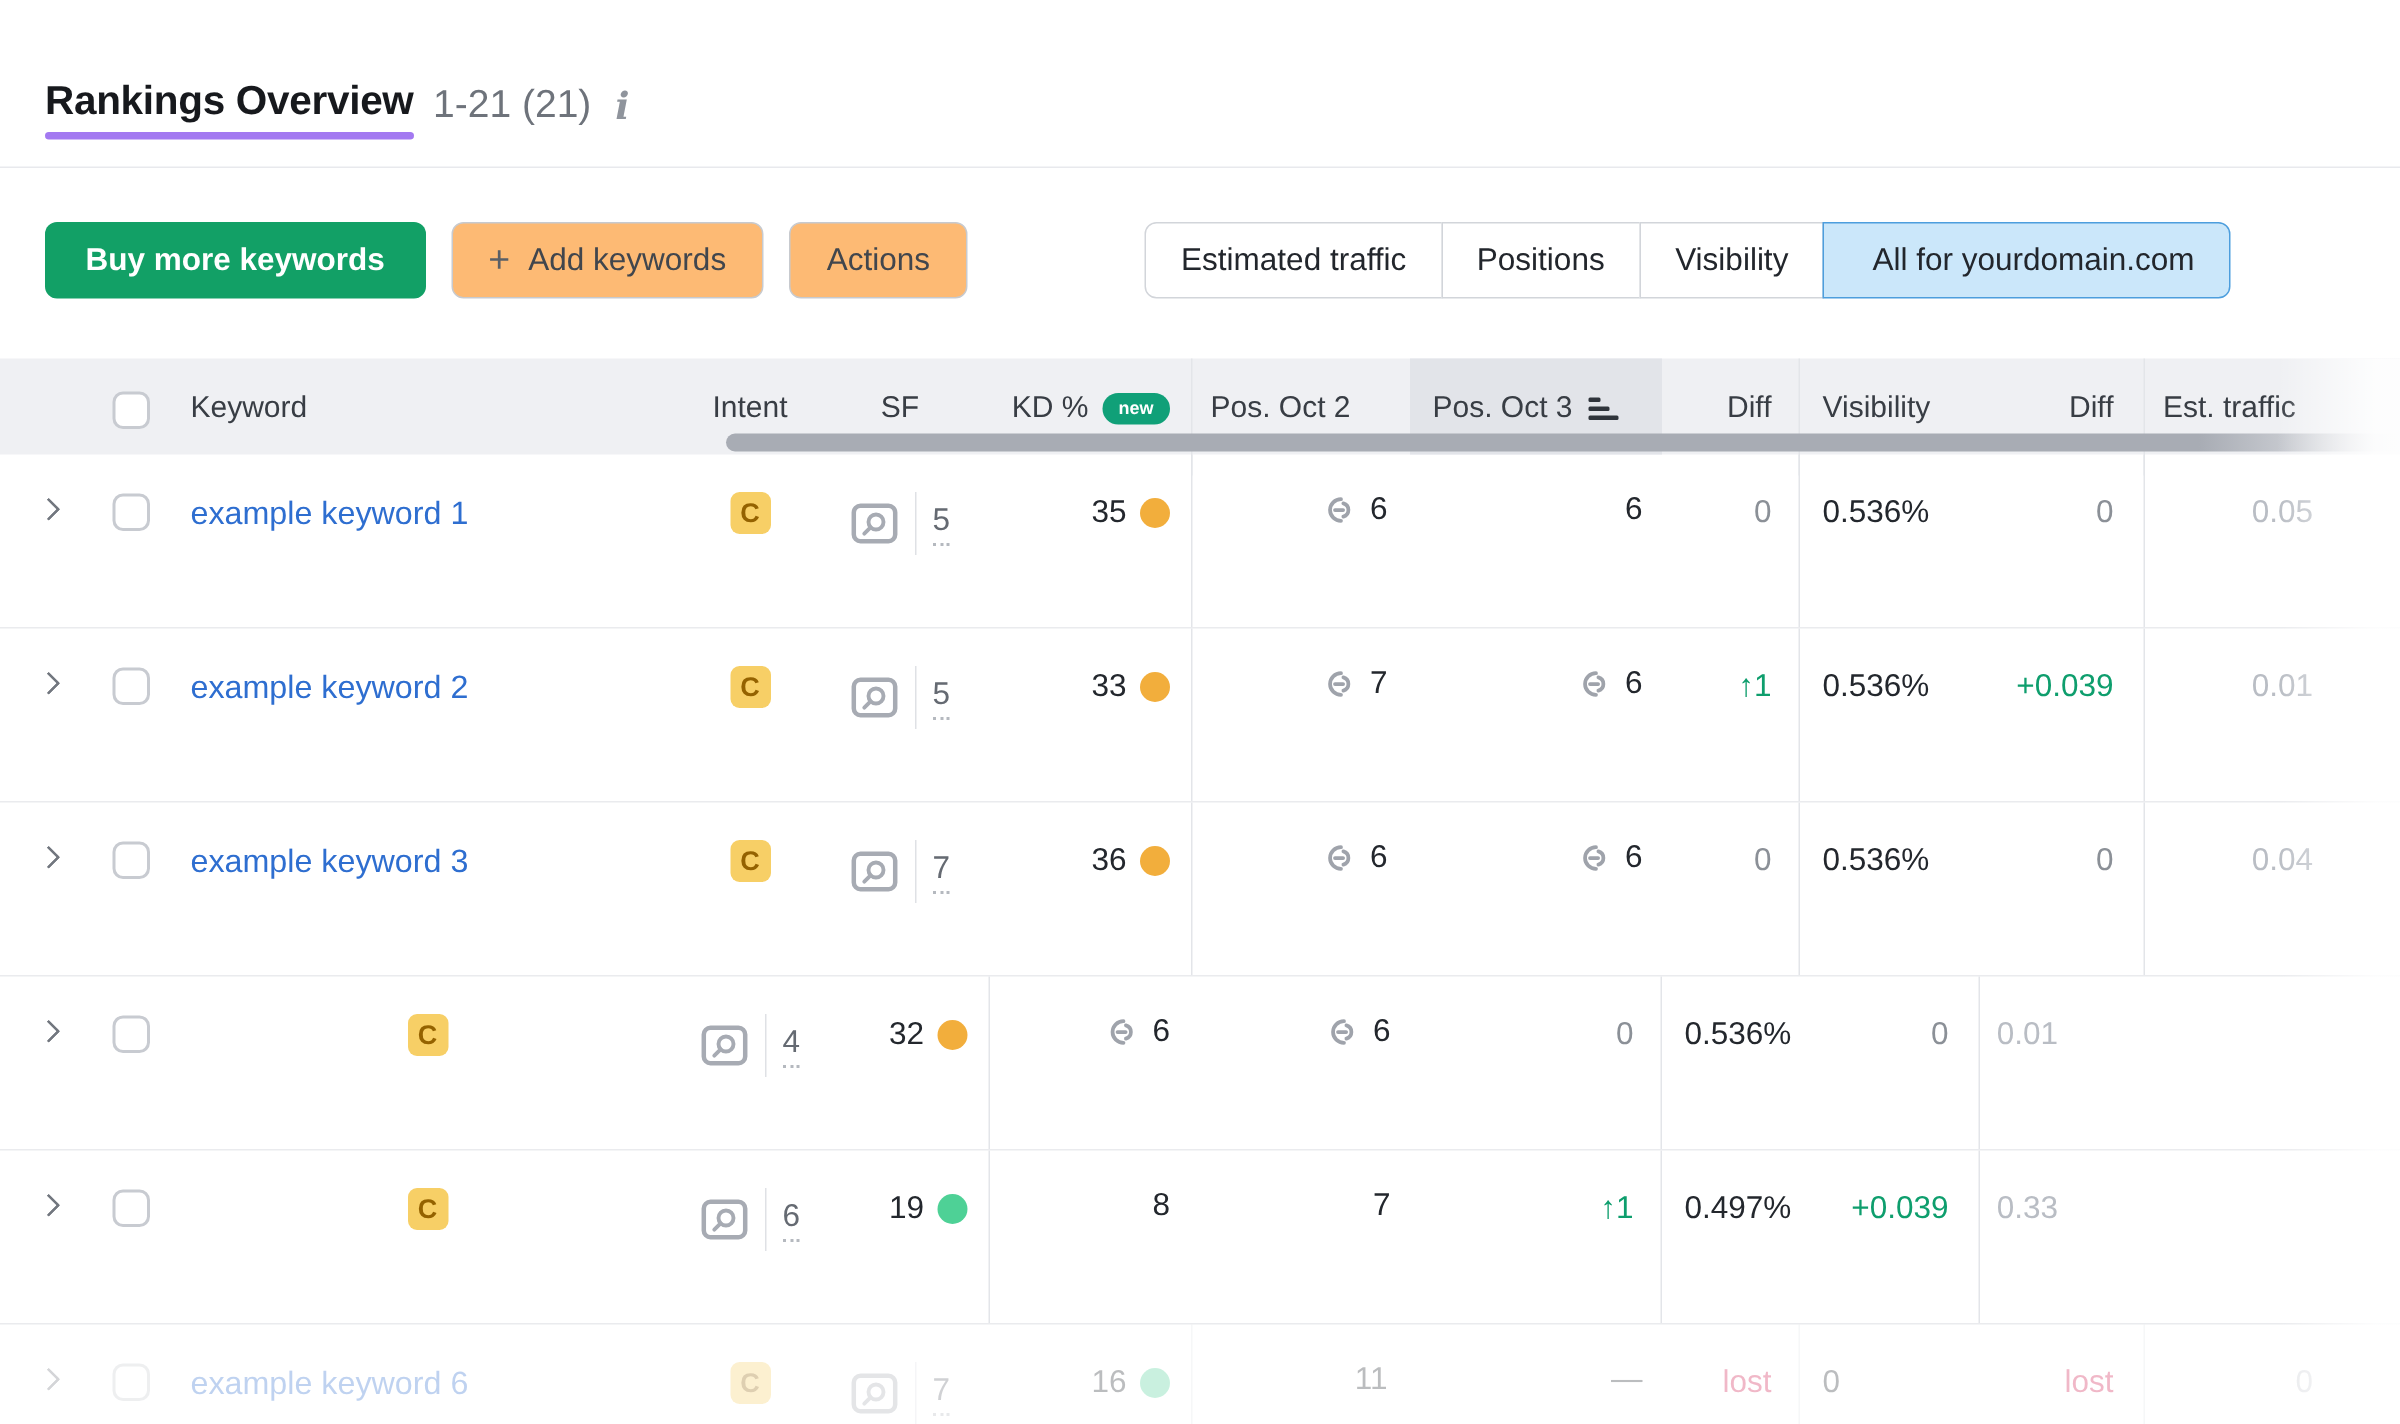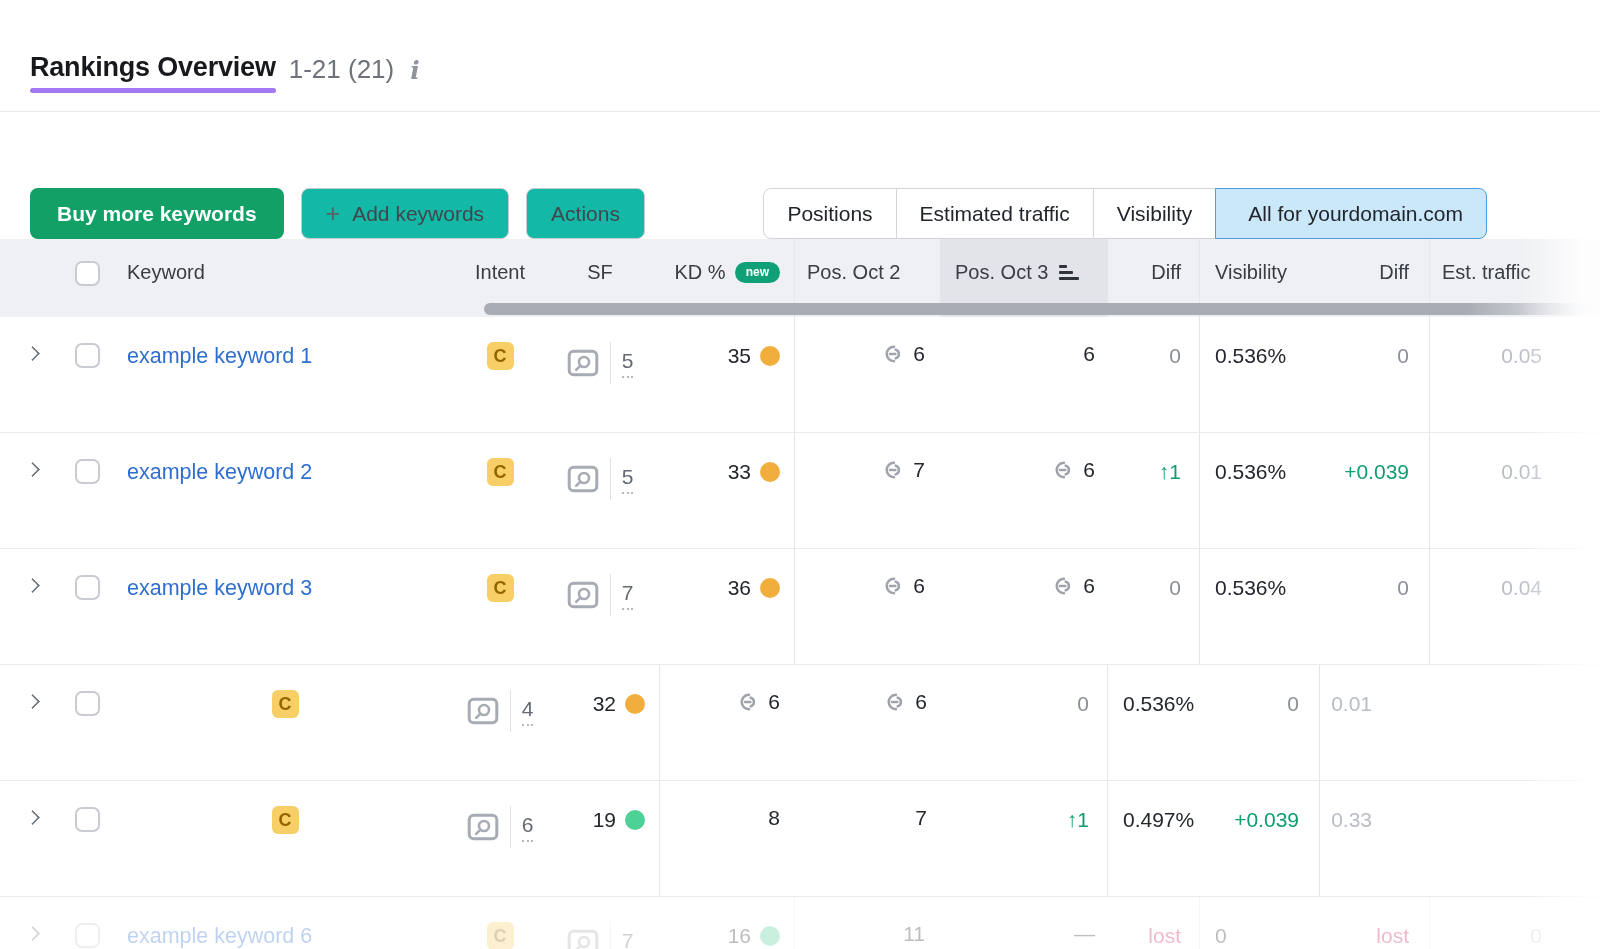--- a/index.html
+++ b/index.html
@@ -10,40 +10,40 @@
   
   .title-section { height:76px; padding:16px 30px 0; border-bottom:1px solid #e8e9ed; display:flex; align-items:flex-start; }
   .title-wrap { position:relative; display:inline-block; padding-bottom:10px; }
   .page-title { font-size:27px; font-weight:700; color:#17191d; letter-spacing:-0.2px; }
   .title-wrap::after { content:""; position:absolute; left:0; right:0; bottom:0; height:5px; border-radius:3px; background:#a379f1; }
   .count-label { font-size:26px; color:#6e737b; margin-left:13px; margin-top:2px; font-weight:400; }
   .info-i { margin-left:16px; margin-top:4px; color:#8f949c; font-family:"DejaVu Serif", serif; font-style:italic; font-weight:700; font-size:25px; }
   .info-i::before { content:"i"; }
 
   
-  .toolbar { height:127px; padding:36px 30px 0; display:flex; align-items:flex-end; }
+  .toolbar { height:127px; padding:36px 30px 0; display:flex; align-items:flex-start; }
   .btn { height:51px; border-radius:8px; font-size:21px; display:inline-flex; align-items:center; cursor:pointer; white-space:nowrap; }
   .btn-primary { background:#12a066; color:#fff; font-weight:700; padding:0 27px; border:none; }
-  .btn-secondary { background:#14b8a6; border:1px solid #c7cacf; color:#41464d; padding:0 24px; margin-left:17px; }
+  .btn-secondary { background:#fdba74; border:1px solid #c7cacf; color:#41464d; padding:0 24px; margin-left:17px; }
   .plus-icon { font-size:25px; color:#5a5f66; margin-right:12px; font-weight:400; }
   .plus-icon::before { content:"+"; }
 
   .segmented { display:flex; margin-left:auto; margin-right:83px; }
   .seg { height:51px; background:#fff; border:1px solid #d2d5da; color:#22262c; font-size:21px; padding:0 23px; display:inline-flex; align-items:center; margin-left:-1px; cursor:pointer; white-space:nowrap; position:relative; }
   .seg:first-child { border-radius:8px 0 0 8px; margin-left:0; }
   .seg:last-child { border-radius:0 8px 8px 0;padding-left:32px; }
   .seg--on { background:#cbe7fa; border-color:#4d9edd; z-index:1; }
 
   
   .table-wrap { position:relative; }
   .grid { display:grid; grid-template-columns:64px 46px 350px 80px 120px 135px 145px 168px 92px 120px 110px 170px; }
   .cell { display:flex; align-items:flex-start; font-size:21px; color:#23272d; min-width:0; }
   .b-r { border-right:1px solid #e3e5e9; }
 
-  .thead { position:relative; height:78px; background:#eff0f3; }
+  .thead { position:relative; height:64px; background:#eff0f3; }
   .thead .grid { position:relative; height:78px; z-index:1; }
   .thead .cell { align-items:center; padding-bottom:12px; font-size:20px; color:#383d44; }
   .hl-band { position:absolute; left:940px; width:168px; top:0; bottom:0; background:#e2e4e9; z-index:0; }
   .hscrollbar { position:absolute; left:484px; right:0; bottom:2px; height:12px; border-radius:7px 0 0 7px; z-index:2;
     background:linear-gradient(to right, #a8acb4 0%, #a8acb4 88%, rgba(168,172,180,0) 100%); }
 
   .h-exp {} 
   .h-check, .c-check { justify-content:center; }
   .h-kw, .c-kw { padding-left:17px; }
   .h-intent, .c-intent { justify-content:center; }
@@ -111,22 +111,22 @@
   </div>
 
   <div class="toolbar">
     <button class="btn btn-primary">Buy more keywords</button>
     <button class="btn btn-secondary">
         <span class="plus-icon"></span>
         <span>Add keywords</span>
       </button>
     <button class="btn btn-secondary">Actions</button>
     <div class="segmented">
+        <button class="seg">Estimated traffic</button>
         <button class="seg">Positions</button>
-        <button class="seg">Estimated traffic</button>
         <button class="seg">Visibility</button>
         <button class="seg seg--on">All for yourdomain.com</button>
       </div>
   </div>
 
   <div class="table-wrap">
     <div class="thead">
       <div class="hl-band"></div>
       <div class="grid">
         <div class="cell h-exp"></div>

